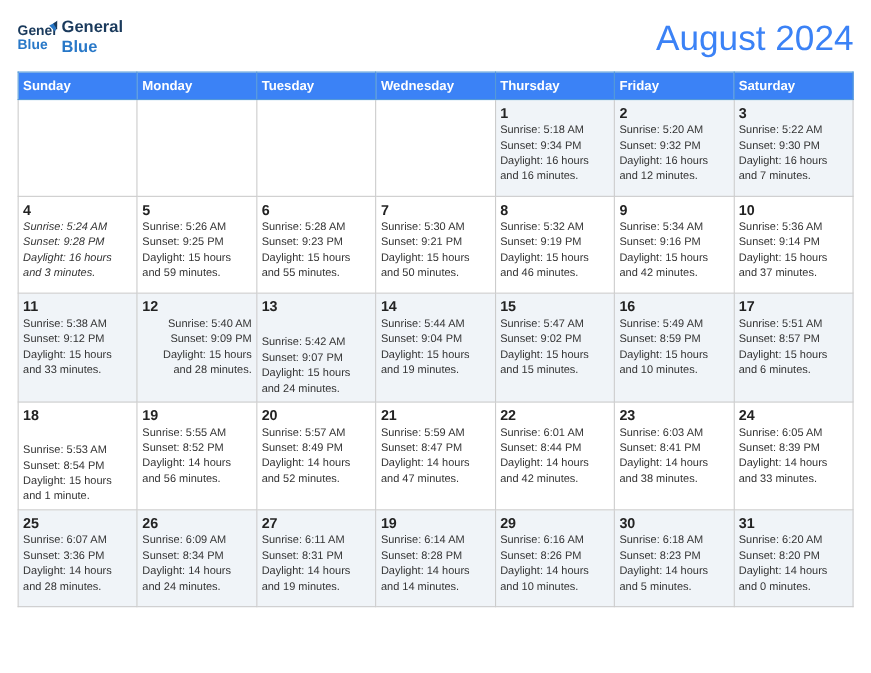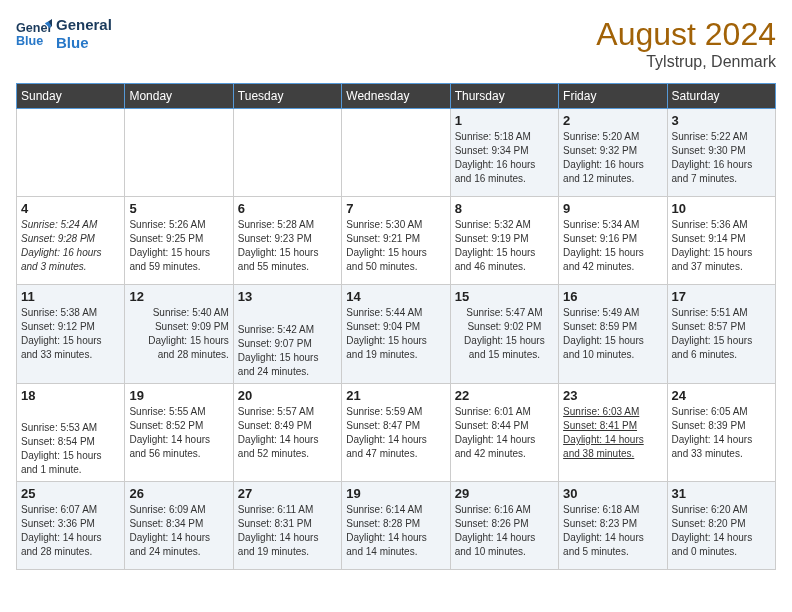--- a/index.html
+++ b/index.html
@@ -24,36 +24,36 @@
     .logo-icon {
       width: 36px;
       height: 36px;
     }
     .title-block {
       text-align: right;
     }
     .month-title {
       font-size: 32px;
       font-weight: normal;
-      color: #a16207;
+      color: #3b82f6;
     }
     .location-title {
       font-size: 16px;
       color: #444;
     }
     table {
       width: 100%;
       border-collapse: collapse;
       table-layout: fixed;
     }
     thead tr th {
-      background: #404040;
+      background: #3b82f6;
       color: #fff;
       font-size: 12px;
-      font-weight: normal;
+      font-weight: bold;
       padding: 5px 4px;
       text-align: left;
       border: 1px solid #5599d8;
     }
     tbody tr td {
       border: 1px solid #ccc;
       vertical-align: top;
       padding: 4px 4px;
       font-size: 10px;
       color: #222;
@@ -92,21 +92,20 @@
       <polygon points="32,8 40,4 38,14" fill="#2878c8"></polygon>
       <polygon points="36,6 42,2 40,12" fill="#1a3a5c"></polygon>
     </svg>
     <div>
       <div style="font-size:15px;font-weight:bold;color:#1a3a5c;line-height:1.2;">General</div>
       <div style="font-size:15px;font-weight:bold;color:#2878c8;line-height:1.2;">Blue</div>
     </div>
   </div>
   <div class="title-block">
     <div class="month-title">August 2024</div>
-    <div class="location-title">Tylstrup, Denmark</div>
   </div>
 </div>
 
 <table>
   <thead>
     <tr>
     <th>Sunday</th>
         <th>Monday</th>
         <th>Tuesday</th>
         <th>Wednesday</th>
@@ -218,21 +217,21 @@
         </td>
         <td>
           <span class="day-num">14</span>
           <div class="day-info" style="white-space: pre-line;">Sunrise: 5:44 AM
 Sunset: 9:04 PM
 Daylight: 15 hours
 and 19 minutes.</div>
         </td>
         <td>
           <span class="day-num">15</span>
-          <div class="day-info" style="white-space: pre-line; text-align: center;">Sunrise: 5:47 AM
+          <div class="day-info" style="white-space: pre-line;">Sunrise: 5:47 AM
 Sunset: 9:02 PM
 Daylight: 15 hours
 and 15 minutes.</div>
         </td>
         <td>
           <span class="day-num">16</span>
           <div class="day-info" style="white-space: pre-line;">Sunrise: 5:49 AM
 Sunset: 8:59 PM
 Daylight: 15 hours
 and 10 minutes.</div>
@@ -276,21 +275,21 @@
         </td>
         <td>
           <span class="day-num">22</span>
           <div class="day-info" style="white-space: pre-line;">Sunrise: 6:01 AM
 Sunset: 8:44 PM
 Daylight: 14 hours
 and 42 minutes.</div>
         </td>
         <td>
           <span class="day-num">23</span>
-          <div class="day-info" style="white-space: pre-line; text-decoration: underline;">Sunrise: 6:03 AM
+          <div class="day-info" style="white-space: pre-line;">Sunrise: 6:03 AM
 Sunset: 8:41 PM
 Daylight: 14 hours
 and 38 minutes.</div>
         </td>
         <td>
           <span class="day-num">24</span>
           <div class="day-info" style="white-space: pre-line;">Sunrise: 6:05 AM
 Sunset: 8:39 PM
 Daylight: 14 hours
 and 33 minutes.</div>

